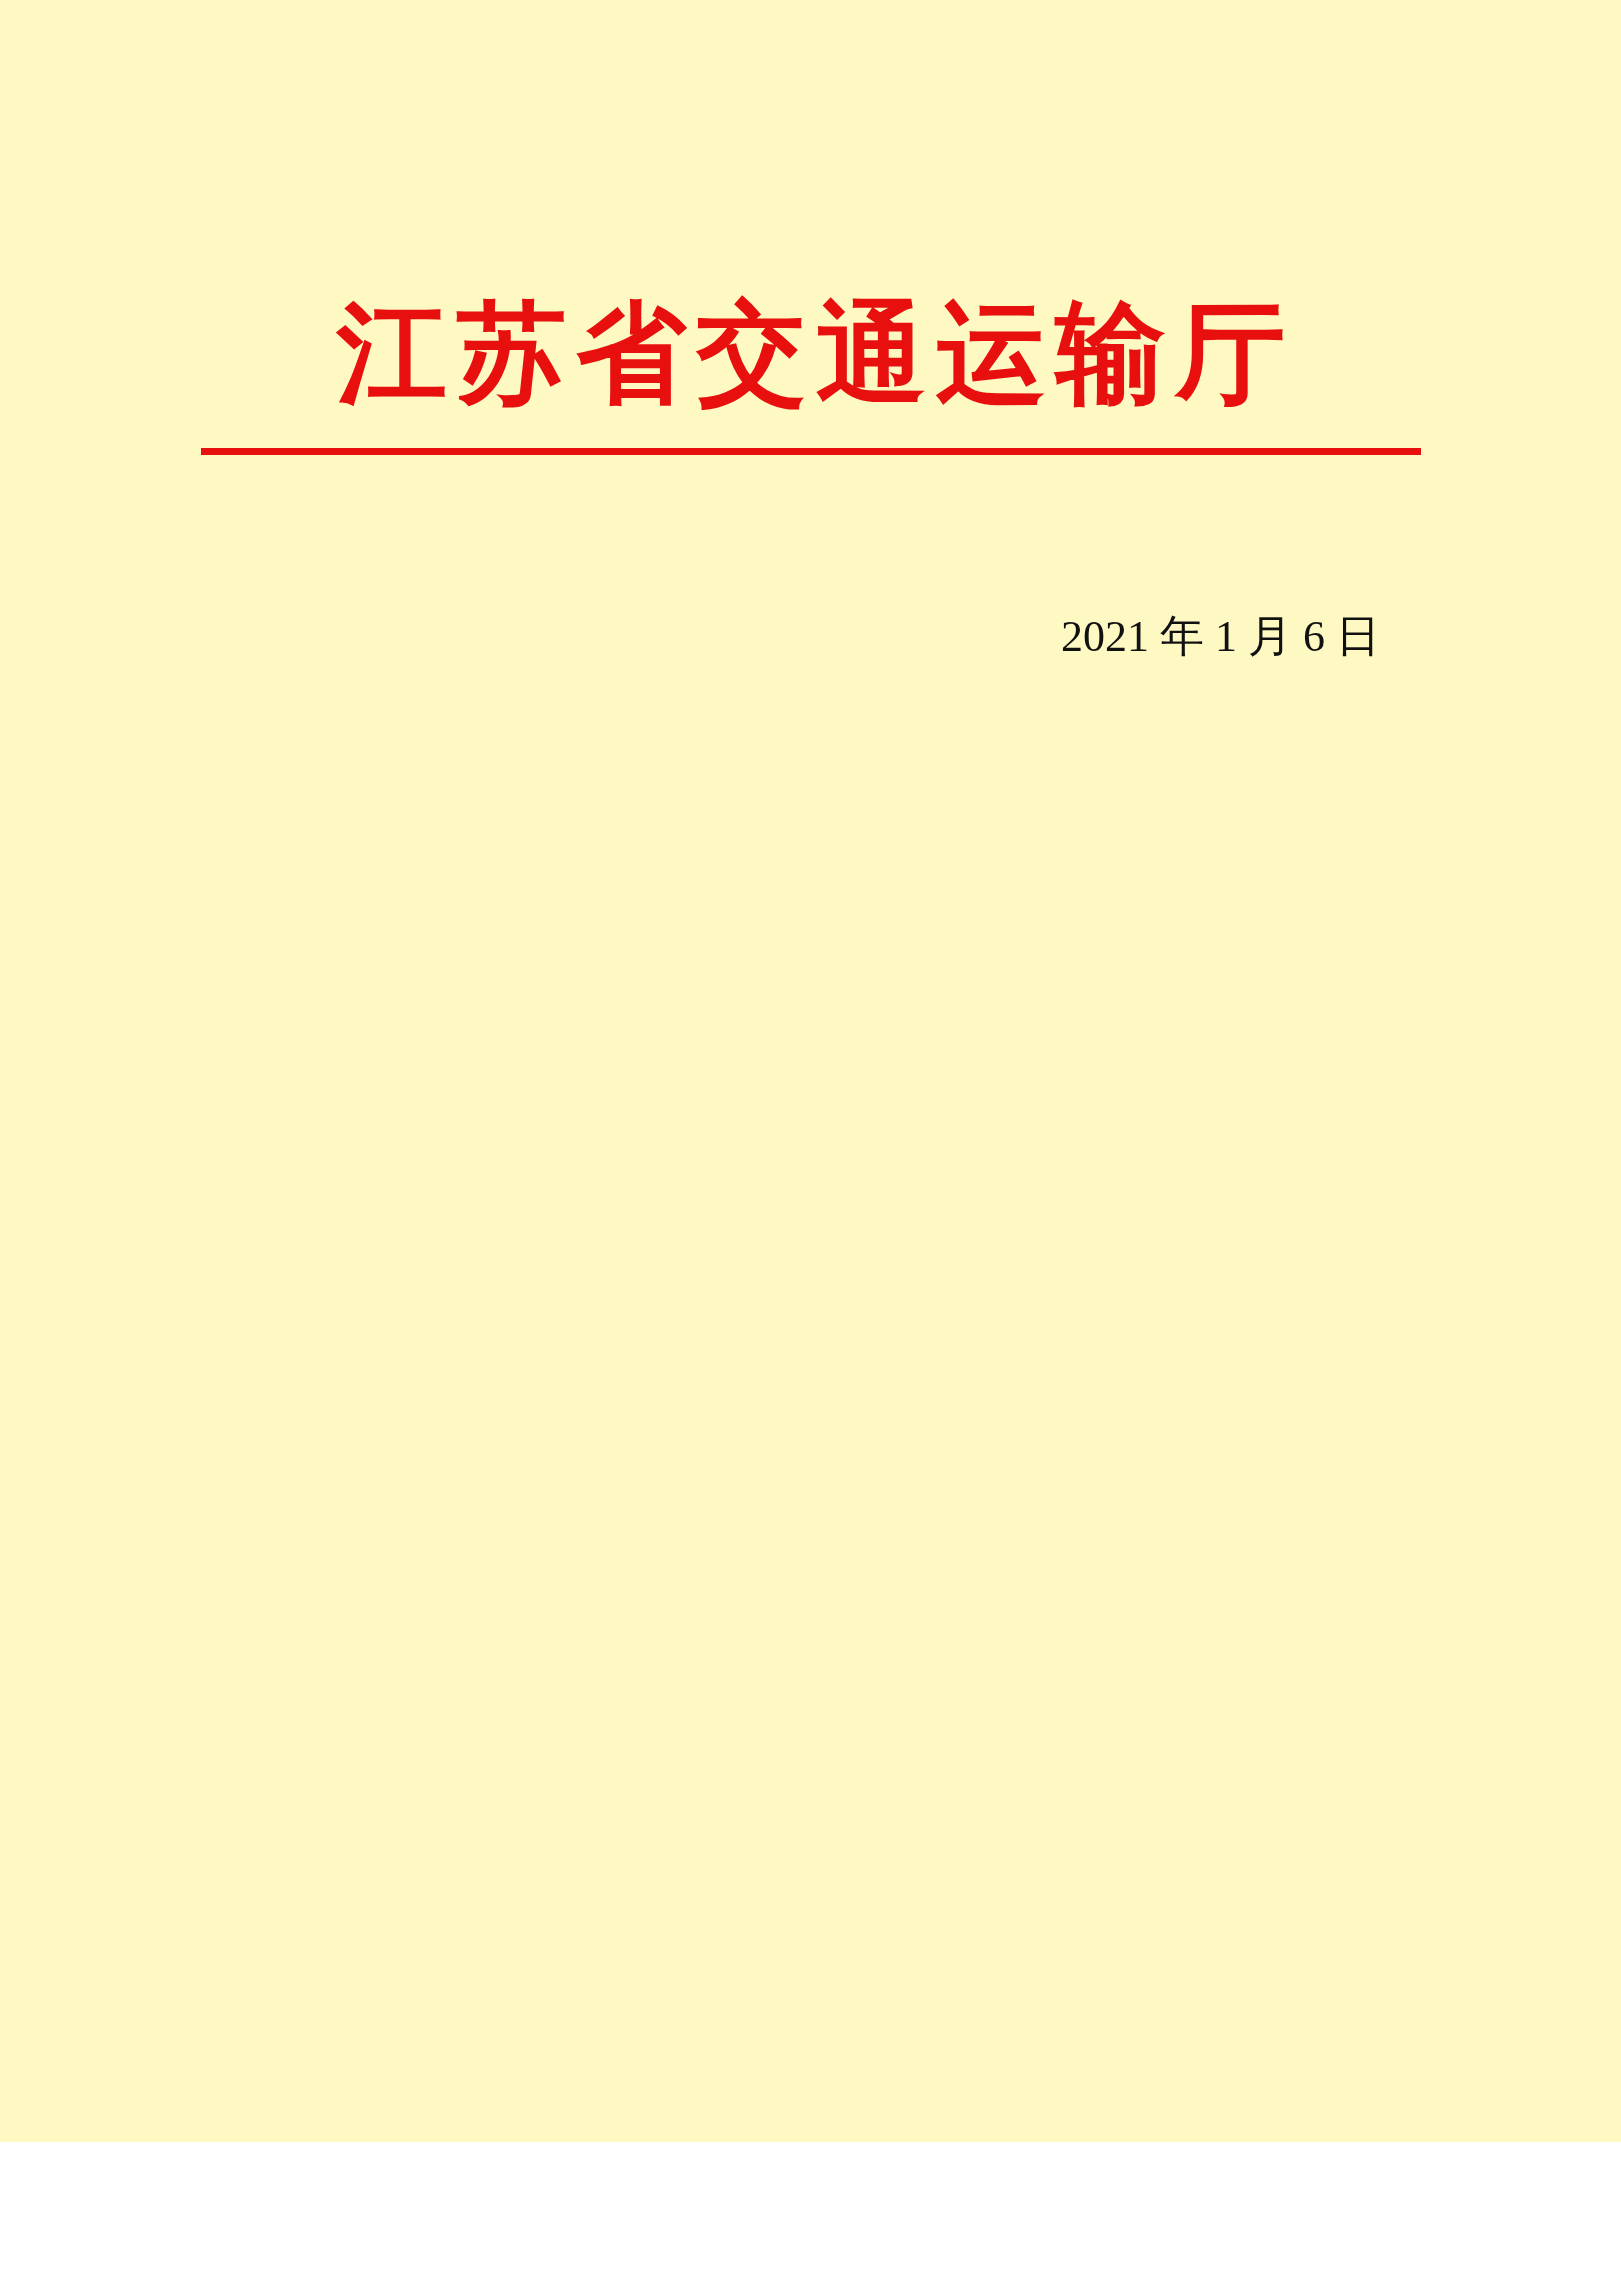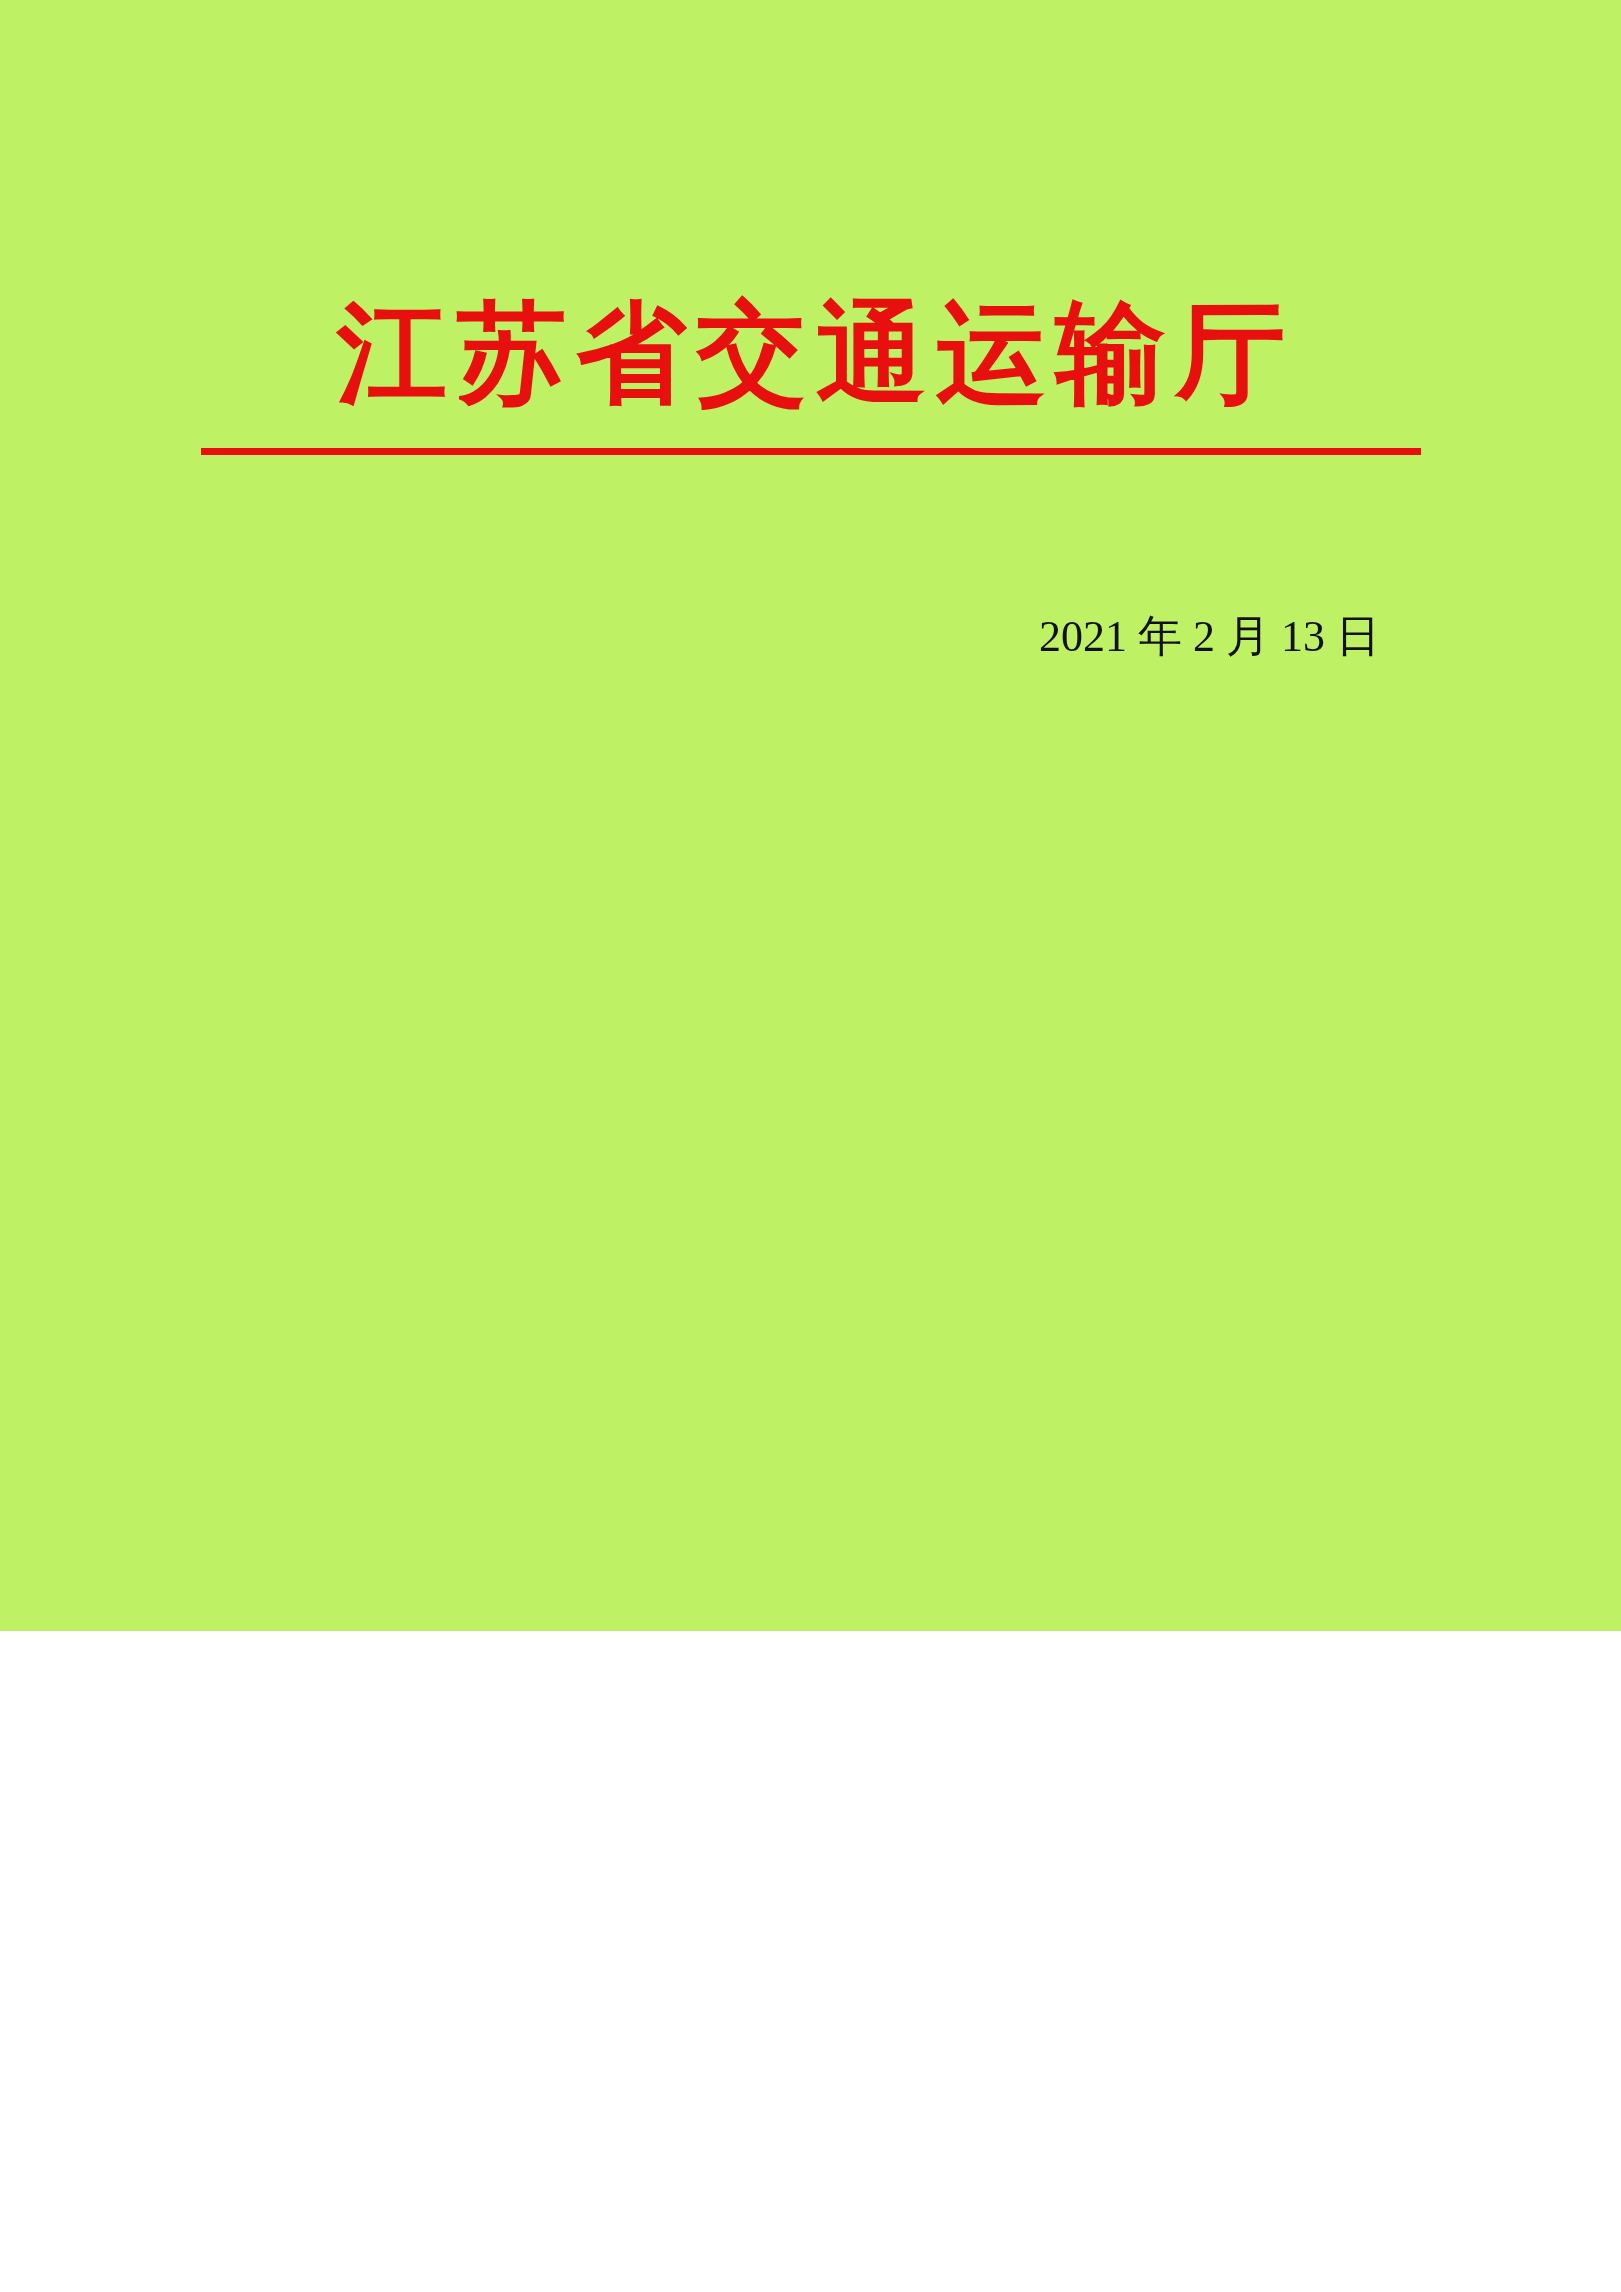--- a/index.html
+++ b/index.html
@@ -8,23 +8,23 @@
     padding: 0;
     background: #ffffff;
   }
   body {
     font-family: "Liberation Serif", "DejaVu Serif", serif;
     color: #000000;
   }
   .page {
     position: relative;
     width: 1621px;
-    height: 1631px;
+    height: 2142px;
     margin: 0 auto;
-    background: #bef264;
+    background: #fef9c3;
     overflow: hidden;
     box-sizing: border-box;
   }
   .content {
     position: absolute;
     left: 201px;
     top: 0;
     width: 1220px;
   }
   
@@ -90,18 +90,18 @@
   <div class="content">
 
     <div class="letterhead">
       <div class="letterhead-title">江苏省交通运输厅</div>
       <div class="letterhead-rule"></div>
     </div>
 
 
 
     <div class="signature">
-      <div>2021 年 2 月 13 日</div>
+      <div>2021 年 1 月 6 日</div>
     </div>
 
   </div>
 </div>
 
 
 </body></html>

